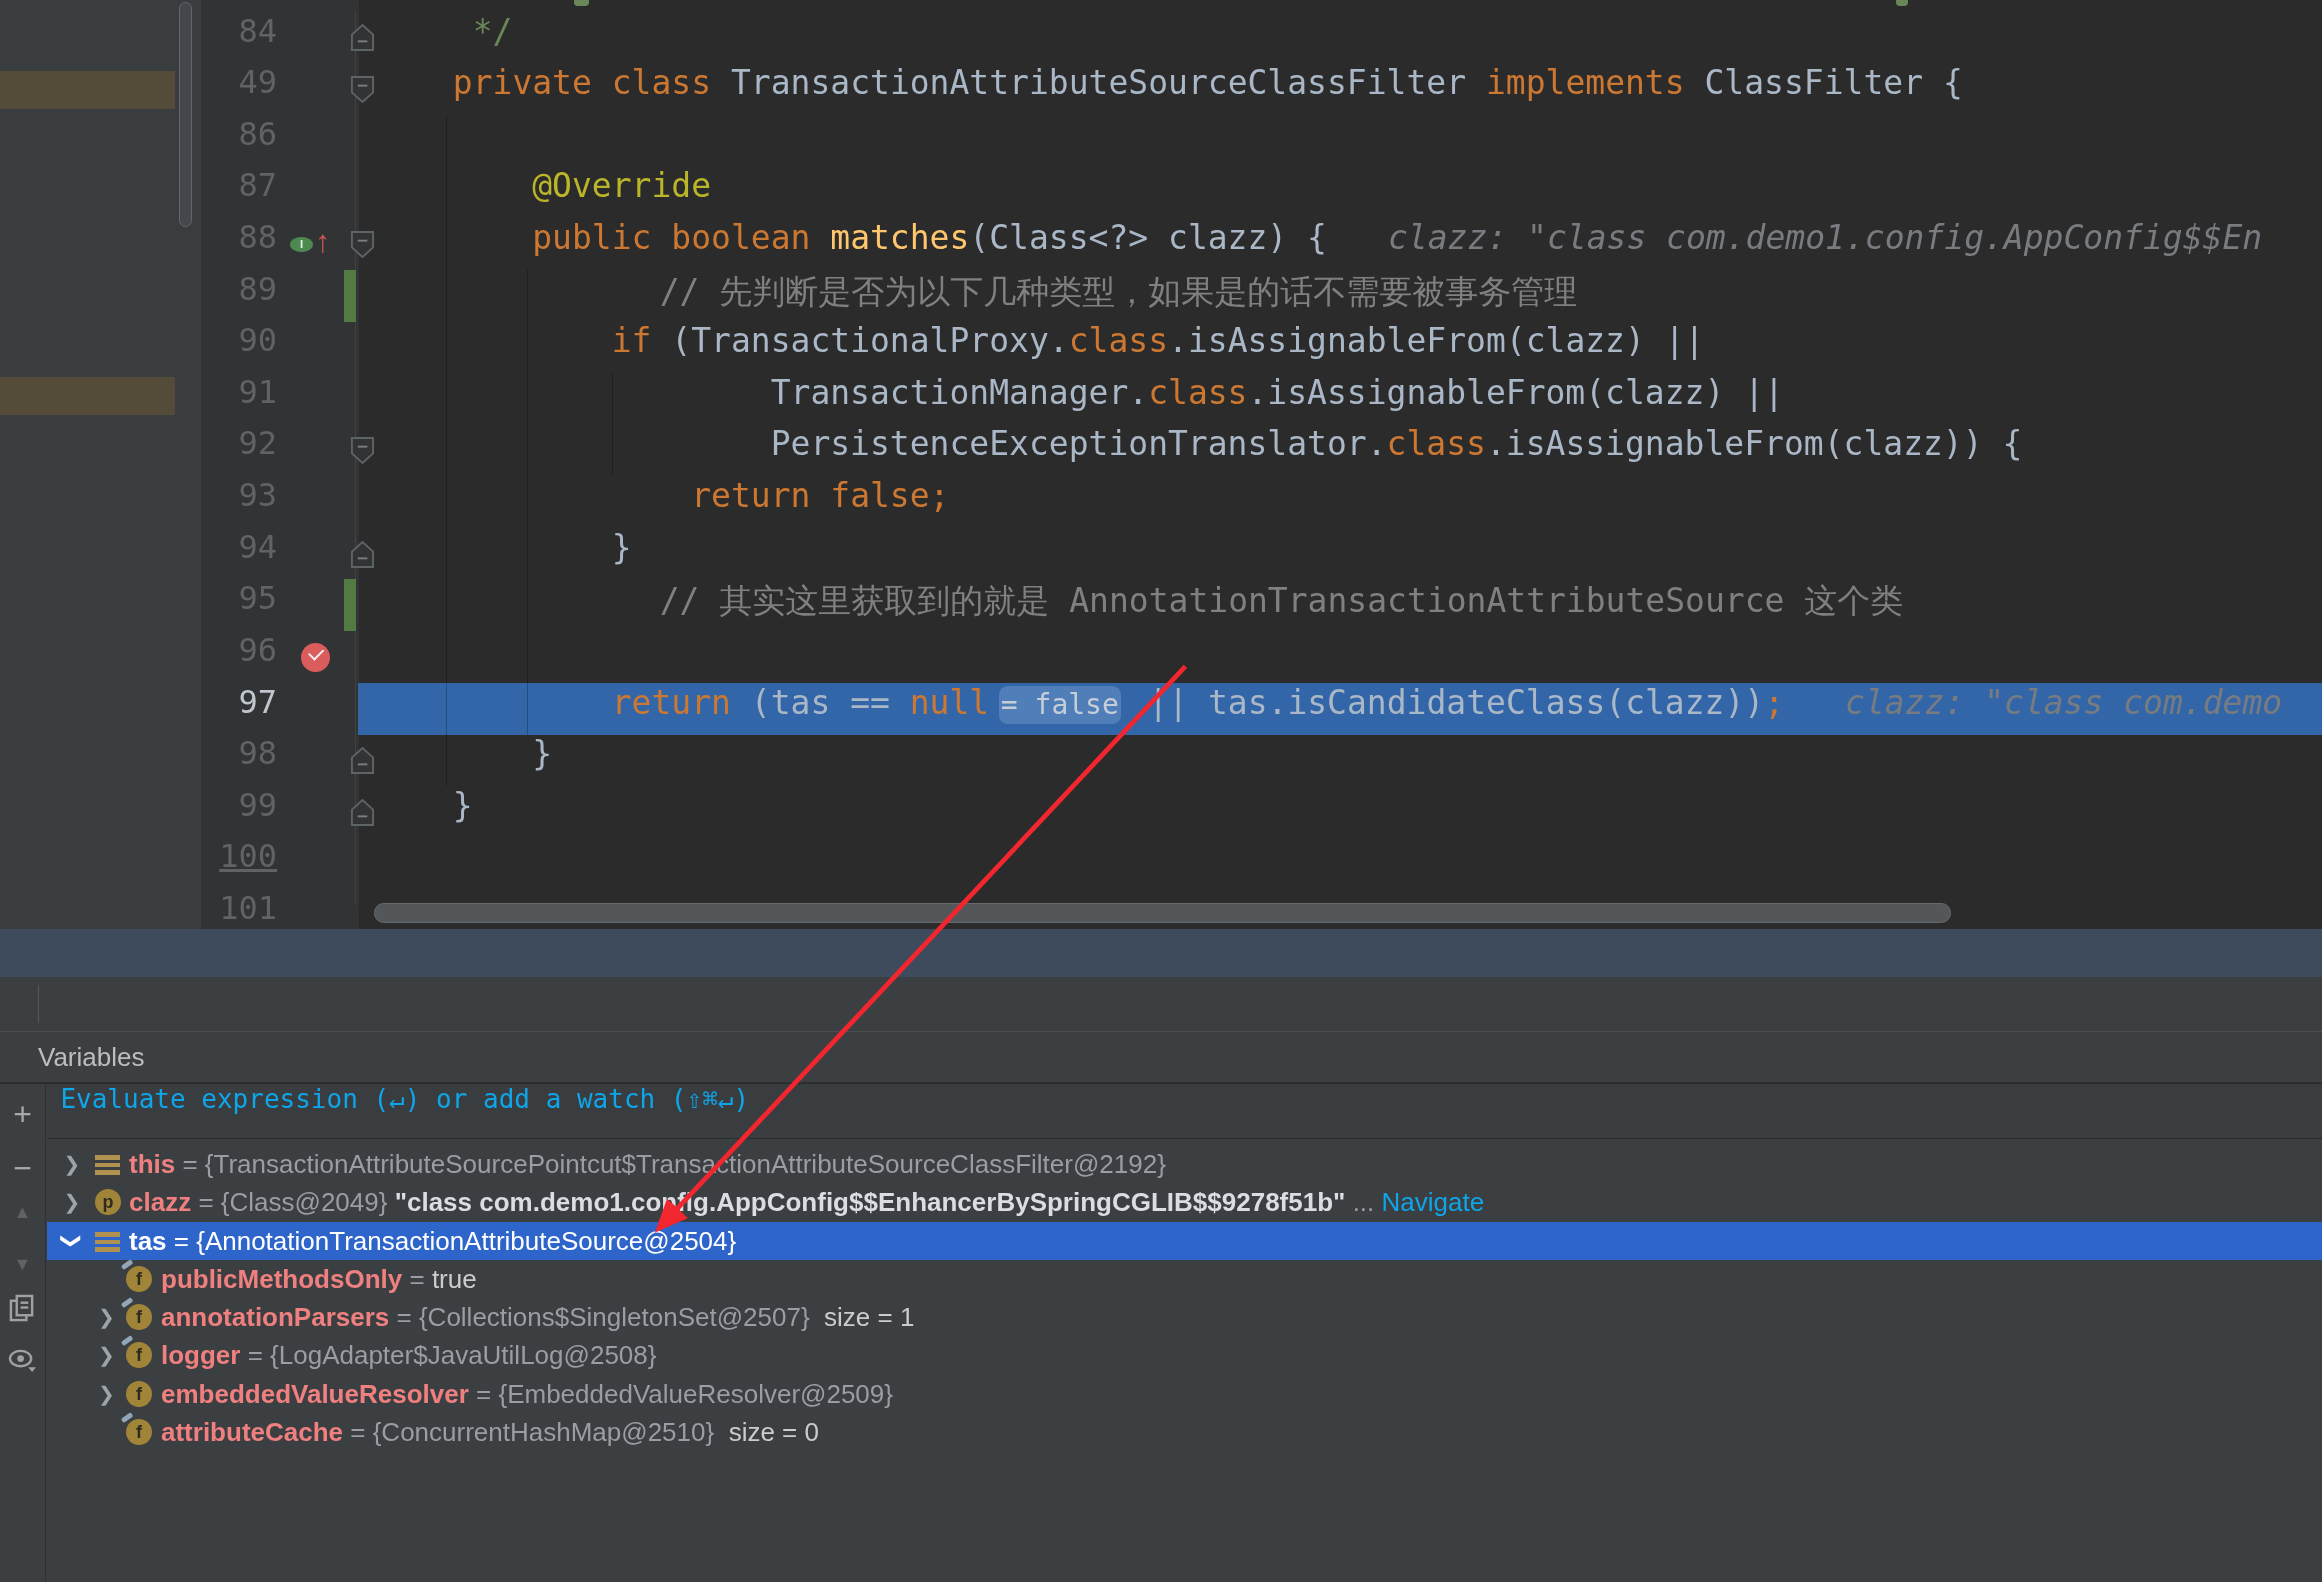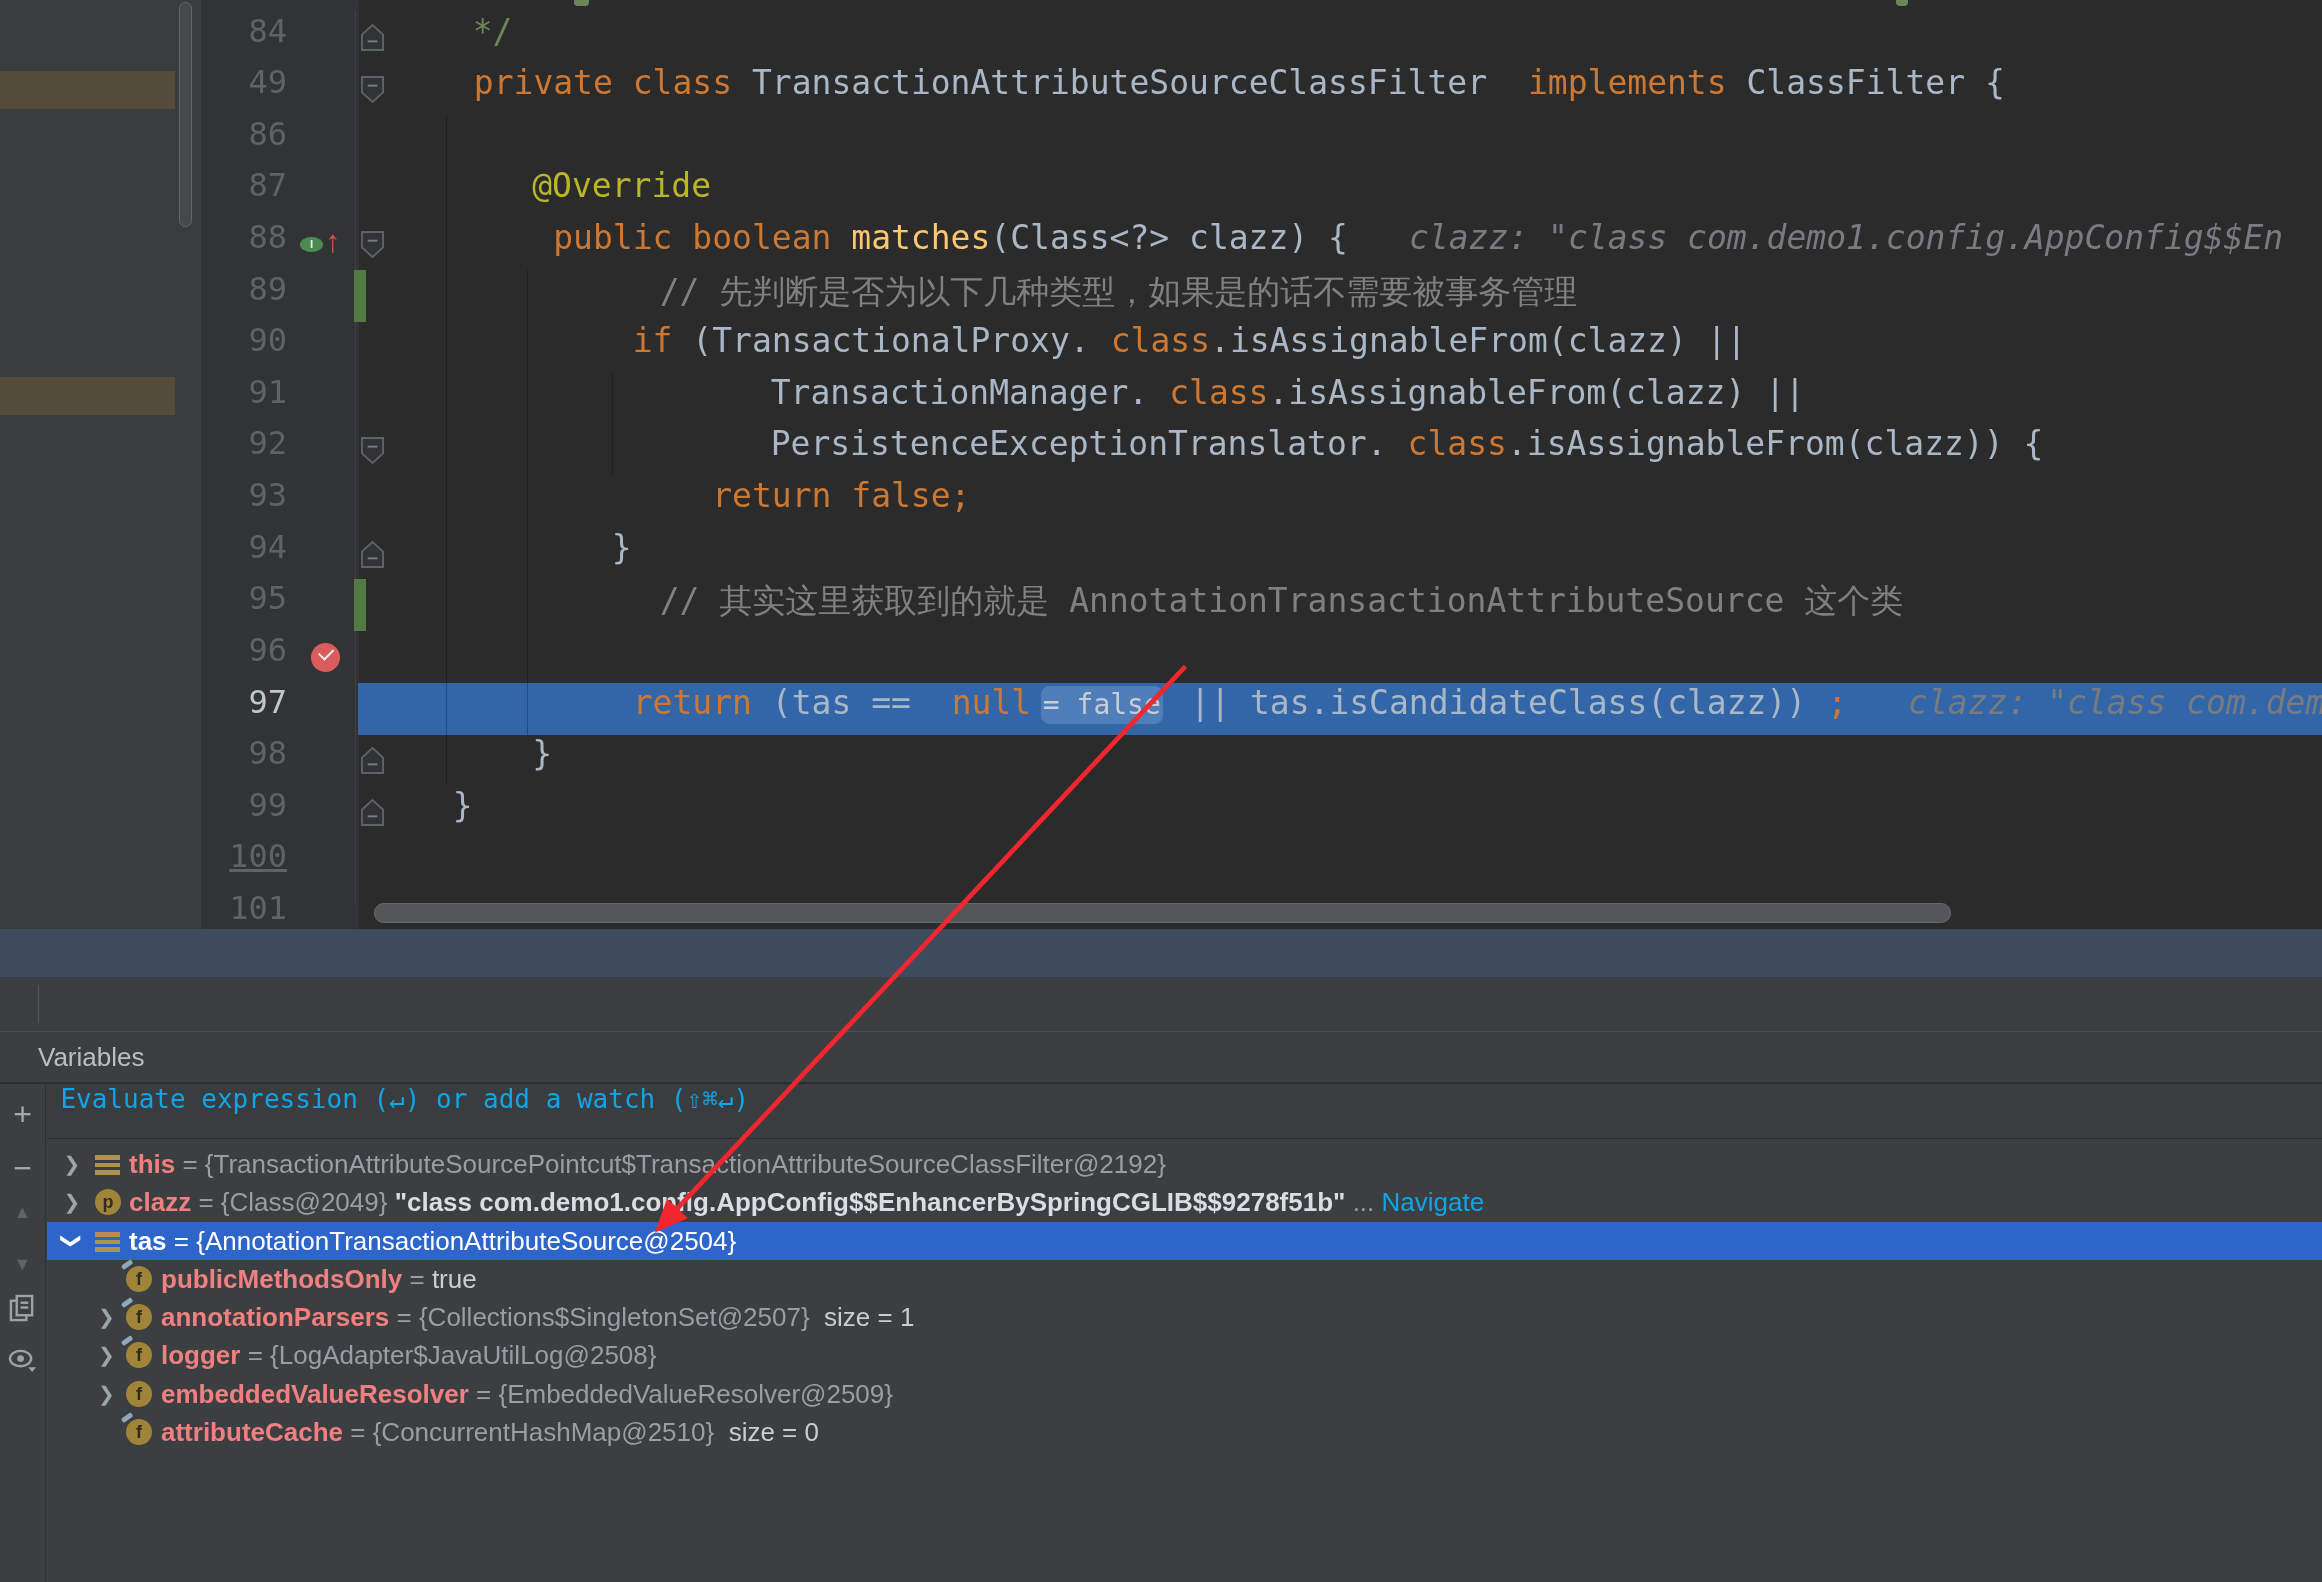--- a/index.html
+++ b/index.html
@@ -6,39 +6,39 @@
   .root{position:relative;width:2323px;height:1583px;overflow:hidden;background:#2B2B2B;
         font-family:"Liberation Sans",sans-serif;}
   
   .editor{position:absolute;left:0;top:0;width:2323px;height:929px;overflow:hidden;background:#2B2B2B;}
   .left-panel{position:absolute;left:0;top:0;width:201px;height:929px;background:#3A3D3F;}
   .lp-row{position:absolute;left:0;width:175px;height:38px;background:#544C39;}
   .lp-scroll{position:absolute;left:179px;top:1.9px;width:13.4px;height:225px;border:1.9px solid #63666A;
              border-radius:7.6px;background:#45484B;box-sizing:border-box;}
   .gutter-bg{position:absolute;left:201px;top:0;width:158px;height:929px;background:#313335;}
   .fold-line{position:absolute;left:355px;top:11.5px;width:1px;height:893px;background:#3F4346;}
-  .gutter-layer{position:absolute;left:218px;top:0;width:167px;height:929px;}
+  .gutter-layer{position:absolute;left:208px;top:0;width:167px;height:929px;}
   .lnum{position:absolute;left:0;width:69px;height:52px;line-height:52px;text-align:right;
         color:#606366;font:32px "DejaVu Sans Mono",monospace;}
   .lnum.bright{color:#BFC6CE;}
   .fold{position:absolute;left:142px;width:25px;height:29px;margin-top:11.5px;}
   .chg{position:absolute;left:136px;width:12.4px;height:52px;background:#547A43;}
   .bp{position:absolute;left:93px;width:29px;height:29px;margin-top:11.5px;border-radius:50%;background:#DB5C5C;}
   .bp::after{content:"";position:absolute;left:7.6px;top:5.7px;width:12.4px;height:6.7px;
              border-left:2.9px solid #EDF0F2;border-bottom:2.9px solid #EDF0F2;transform:rotate(-45deg);}
   .ovr{position:absolute;left:82px;width:57px;height:52px;}
   .ovr-oval{position:absolute;left:0;top:19px;width:23px;height:15.3px;border-radius:50%;background:#4D8A52;
             color:#E2EFE3;font:700 11.5px "Liberation Sans",sans-serif;text-align:center;line-height:15.3px;display:block;}
   .ovr-arrow{position:absolute;left:25px;top:5.7px;color:#C75450;font:700 31px "Liberation Sans",sans-serif;}
   .code-lines{position:absolute;left:0;top:0;width:2323px;height:929px;}
   .code-row{position:absolute;left:358px;right:0;height:52px;line-height:52px;white-space:pre;
             font:33px "DejaVu Sans Mono",monospace;color:#A9B7C6;padding-left:15.3px;}
   .code-row.bp-row{background:#412828;}
   .code-row.exec-row{background:#3266A8;}
-  .sg-d{color:#A9B7C6;} .sg-k{color:#CC7832;margin-left:21px;} .sg-c{color:#808080;margin-left:48px;} .sg-b{color:#6A8759;}
+  .sg-d{color:#A9B7C6;} .sg-k{color:#CC7832;} .sg-c{color:#808080;margin-left:48px;} .sg-b{color:#6A8759;}
   .sg-a{color:#BBB529;} .sg-m{color:#FFC66D;}
   .sg-h{color:#787C80;font-style:italic;margin-left:61px;}
   .sg-chip{display:inline-block;background:rgba(173,199,230,.25);border-radius:8.6px;color:#C5CED8;
            padding:0 2px;margin:0 7.6px 0 9.6px;font-size:28px;line-height:38px;vertical-align:middle;}
   .iguide{position:absolute;width:1px;background:rgba(0,0,0,.25);}
   .hscroll{position:absolute;left:374px;top:903px;width:1577px;height:20px;border-radius:9.6px;
            background:#54575A;border:1px solid #66696B;box-sizing:border-box;}
   .frag{position:absolute;top:0;height:5.7px;background:#6A8759;border-radius:0 0 3.8px 3.8px;}
   
   .blue-band{position:absolute;left:0;top:929px;width:2323px;height:48px;background:#3E4B5C;}

